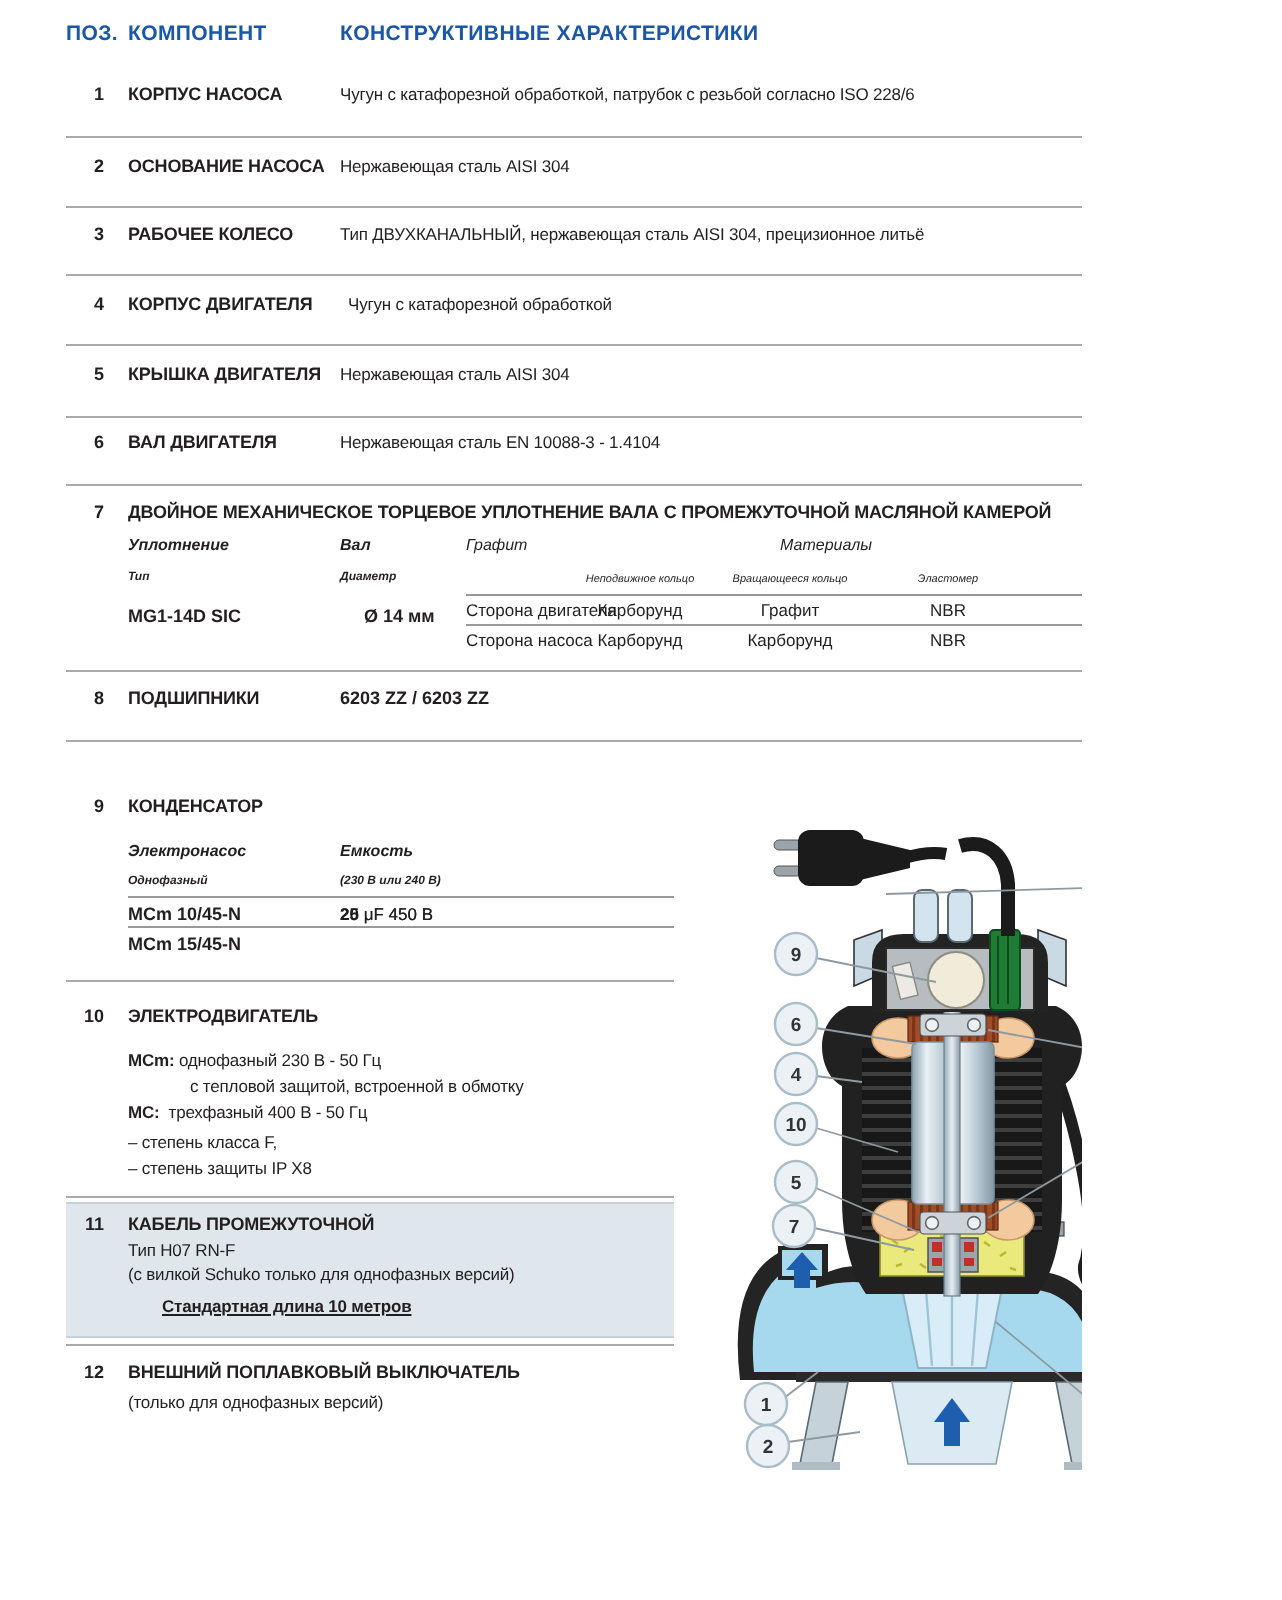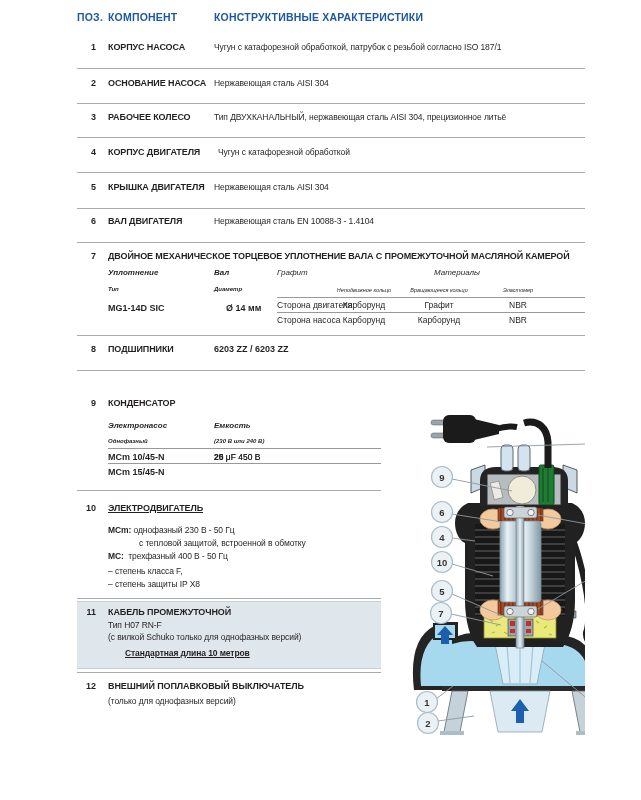--- a/index.html
+++ b/index.html
@@ -1,17 +1,17 @@
 <!DOCTYPE html>
 <html><head>
 <meta charset="utf-8">
 <style>
   html,body{margin:0;padding:0;background:#fff;}
   .page{position:relative;width:541px;height:800px;background:#ffffff;overflow:hidden;
-        font-family:"Liberation Sans",sans-serif;color:#231f20;margin-left:44px;}
+        font-family:"Liberation Sans",sans-serif;color:#231f20;}
   .abs{position:absolute;}
   .hdr{font-weight:bold;font-size:10.5px;color:#1b57a7;letter-spacing:0.2px;}
   .num{font-weight:bold;font-size:9px;width:18px;text-align:right;}
   .cname{font-weight:bold;font-size:9px;letter-spacing:-0.1px;}
   .cdesc{font-size:8.5px;letter-spacing:-0.1px;}
   .divider{height:1px;background:#aaaaaa;}
   .bi{font-style:italic;font-weight:bold;font-size:8px;}
   .it{font-style:italic;font-size:8px;}
   .tiny-bi{font-style:italic;font-weight:bold;font-size:6px;}
   .tiny-it{font-style:italic;font-size:5.5px;}
@@ -29,21 +29,21 @@
 
 <div class="page">
 
   <div class="abs hdr" style="left:33px;top:11px;">ПОЗ.</div>
   <div class="abs hdr" style="left:64px;top:11px;">КОМПОНЕНТ</div>
   <div class="abs hdr" style="left:170px;top:11px;">КОНСТРУКТИВНЫЕ ХАРАКТЕРИСТИКИ</div>
 
   <div>
     <div class="abs num" style="left:34px;top:42px;">1</div>
     <div class="abs cname" style="left:64px;top:42px;">КОРПУС НАСОСА</div>
-    <div class="abs cdesc" style="left:170px;top:42px;">Чугун с катафорезной обработкой, патрубок с резьбой согласно ISO 187/1</div>
+    <div class="abs cdesc" style="left:170px;top:42px;">Чугун с катафорезной обработкой, патрубок с резьбой согласно ISO 228/6</div>
     <div class="abs divider" style="left:33px;top:68px;width:562px;"></div>
   </div>
   <div>
     <div class="abs num" style="left:34px;top:78px;">2</div>
     <div class="abs cname" style="left:64px;top:78px;">ОСНОВАНИЕ НАСОСА</div>
     <div class="abs cdesc" style="left:170px;top:78px;">Нержавеющая сталь AISI 304</div>
     <div class="abs divider" style="left:33px;top:103px;width:562px;"></div>
   </div>
   <div>
     <div class="abs num" style="left:34px;top:112px;">3</div>
@@ -126,21 +126,21 @@
     <div class="abs cell" style="left:170px;top:452px;"><span class="b">20</span><span> μF 450 В</span></div>
     <div class="abs thin" style="left:64px;top:463px;width:273px;"></div>
     <div class="abs boldv" style="left:64px;top:467px;">MCm 15/45-N</div>
     <div class="abs cell" style="left:170px;top:452px;"><span class="b">25</span><span> μF 450 В</span></div>
 
     <div class="abs divider" style="left:33px;top:490px;width:304px;"></div>
   </div>
 
   <div>
     <div class="abs num" style="left:34px;top:503px;">10</div>
-    <div class="abs cname" style="left:64px;top:503px;text-decoration:underline;">ЭЛЕКТРОДВИГАТЕЛЬ</div>
+    <div class="abs cname" style="left:64px;top:503px;">ЭЛЕКТРОДВИГАТЕЛЬ</div>
 
     <div class="abs cdesc" style="left:64px;top:525px;"><span class="b">MCm:</span> <span>однофазный 230 В - 50 Гц</span></div>
     <div class="abs cdesc" style="left:95px;top:538px;">с тепловой защитой, встроенной в обмотку</div>
     <div class="abs cdesc" style="left:64px;top:551px;"><span class="b">MC:</span>&nbsp;&nbsp;<span>трехфазный 400 В - 50 Гц</span></div>
     <div class="abs cdesc" style="left:64px;top:566px;">–  степень класса F,</div>
     <div class="abs cdesc" style="left:64px;top:579px;">–  степень защиты IP X8</div>
 
     <div class="abs divider" style="left:33px;top:598px;width:304px;"></div>
   </div>
 

